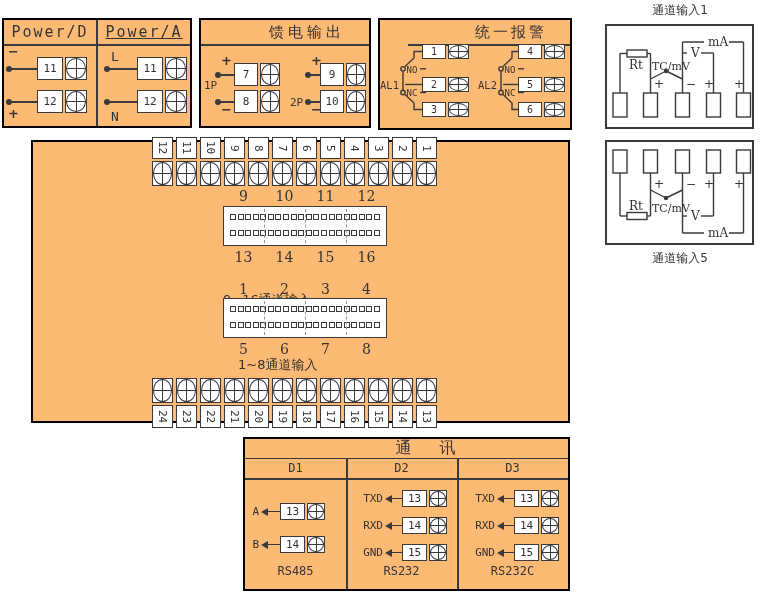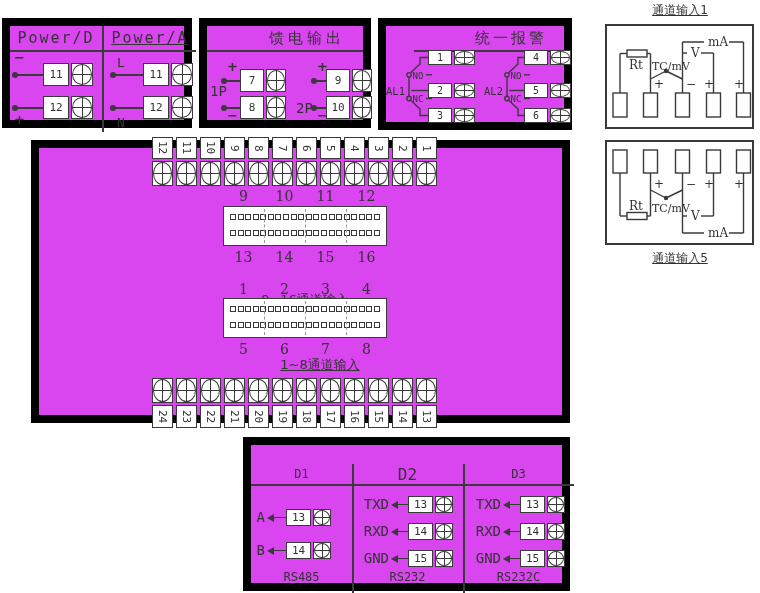--- a/index.html
+++ b/index.html
@@ -1,29 +1,29 @@
 <!DOCTYPE html>
 <html><head>
 <meta charset="utf-8">
 <style>
   html,body{margin:0;padding:0;background:#fff;}
   .page{position:relative;width:760px;height:593px;background:#fff;overflow:hidden;
         font-family:"DejaVu Sans Mono","Liberation Mono",monospace;color:#333;}
   .abs{position:absolute;}
-  .box{position:absolute;border:8px solid #000000;background:#d946ef;box-sizing:border-box;}
+  .box{position:absolute;border:2px solid #000000;background:#fdba74;box-sizing:border-box;}
   .hdr{position:absolute;left:0;top:0;right:0;border-bottom:2px solid #3a3a3a;
        display:flex;align-items:center;justify-content:center;}
   .cjk{font-family:Liberation Sans, sans-serif;padding-left:44px;}
   .ttl{font-size:15px;letter-spacing:2px;}
   .hw{position:absolute;height:1.5px;background:#3a3a3a;}
   .vw{position:absolute;width:1.5px;background:#3a3a3a;}
   .dot{position:absolute;width:6px;height:6px;border-radius:50%;background:#3a3a3a;}
   .sign{position:absolute;font-family:"DejaVu Serif","Liberation Serif",serif;
         font-size:13px;line-height:12px;font-weight:600;}
-  .lbl{position:absolute;font-size:14px;line-height:13px;}
+  .lbl{position:absolute;font-size:11px;line-height:13px;}
   .term{position:absolute;display:flex;gap:2px;}
   .tnum{border:1px solid #3a3a3a;display:flex;align-items:center;justify-content:center;
         font-size:11px;background:#fff;box-sizing:border-box;}
   .term .tnum{width:26px;height:23px;}
   .screw{position:relative;border:1px solid #3a3a3a;box-sizing:border-box;
          background:linear-gradient(#3a3a3a,#3a3a3a) center/1px 100% no-repeat,
                     linear-gradient(#3a3a3a,#3a3a3a) center/100% 1px no-repeat,#fff;}
   .screw::before{content:"";position:absolute;inset:0;border:1px solid #3a3a3a;border-radius:50%;}
   .term .screw{width:22px;height:23px;}
   .term.fd .tnum{width:24px;}.term.fd .screw{width:20px;}
@@ -36,22 +36,22 @@
           writing-mode:vertical-rl;}
   .term-v .screw{height:25px;}
   .dn .tnum-v{height:23px;}
   .conn{position:absolute;width:164px;height:40px;border:1.5px solid #3a3a3a;background:#fff;box-sizing:border-box;}
   .pinrow{position:absolute;left:6px;right:6px;display:flex;justify-content:space-between;}
   .pin{width:4px;height:4px;border:1px solid #3a3a3a;background:#fff;box-sizing:content-box;}
   .dashv{position:absolute;top:2px;bottom:2px;width:0;border-left:1px dashed #999;}
   .conlabels{position:absolute;width:164px;display:flex;
              font-family:"DejaVu Serif","Liberation Serif",serif;font-size:14px;}
   .conlabels span{flex:1;text-align:center;}
-  .caption{position:absolute;text-align:center;font-size:13px;
-           font-family:"DejaVu Sans","Liberation Sans",sans-serif;text-decoration:underline;}
+  .caption{position:absolute;text-align:left;font-size:13px;
+           font-family:"DejaVu Sans","Liberation Sans",sans-serif;}
   .ahead{position:absolute;width:0;height:0;border-top:4px solid transparent;
          border-bottom:4px solid transparent;border-right:7px solid #3a3a3a;}
   svg text{font-family:"DejaVu Serif","Liberation Serif",serif;}
   svg text.mono{font-family:"DejaVu Sans Mono","Liberation Mono",monospace;}
   .ctr{display:flex;align-items:center;justify-content:center;}
   .rt{text-align:right;}
 </style>
 </head>
 <body>
 
@@ -476,22 +476,23 @@
   </div>
   <div class="conlabels" style="left:223px;top:341px;">
       <span>5</span>
       <span>6</span>
       <span>7</span>
       <span>8</span>
     </div>
   <div class="caption" style="left:238px;top:356px;width:164px;">1~8通道输入</div>
 
   <div class="box" style="left:243px;top:437px;width:327px;height:154px;">
+    <div class="hdr cjk" style="height:19px;font-size:16px;letter-spacing:6px;border-bottom-width:1.5px;">通　讯</div>
     <div class="abs ctr" style="left:0;top:19px;width:101px;height:20px;font-size:12px;">D1</div>
-    <div class="abs ctr" style="left:101px;top:19px;width:111px;height:20px;font-size:16px;">D2</div>
+    <div class="abs ctr" style="left:101px;top:19px;width:111px;height:20px;font-size:12px;">D2</div>
     <div class="abs ctr" style="left:212px;top:19px;width:111px;height:20px;font-size:12px;">D3</div>
     <div class="hw" style="left:0;top:39px;width:323px;"></div>
     <div class="vw" style="left:101px;top:19px;height:131px;"></div>
     <div class="vw" style="left:212px;top:19px;height:131px;"></div>
 
     <span class="lbl rt" style="left:0;top:66px;width:14px;">A</span>
     <div class="ahead" style="left:16px;top:68.5px;"></div>
     <div class="hw" style="left:22px;top:71.7px;width:13px;"></div>
     <div class="term md" style="left:35px;top:64px;">
         <span class="tnum">13</span>

